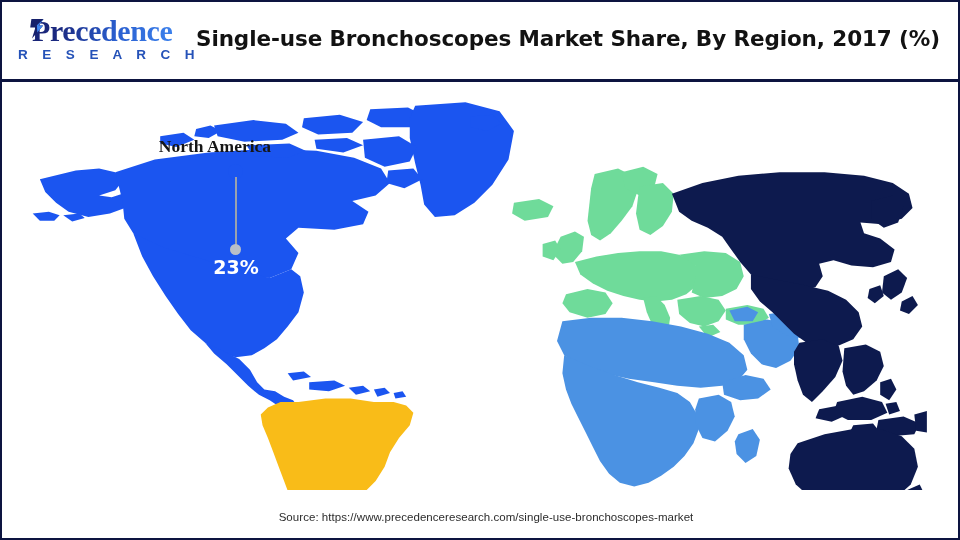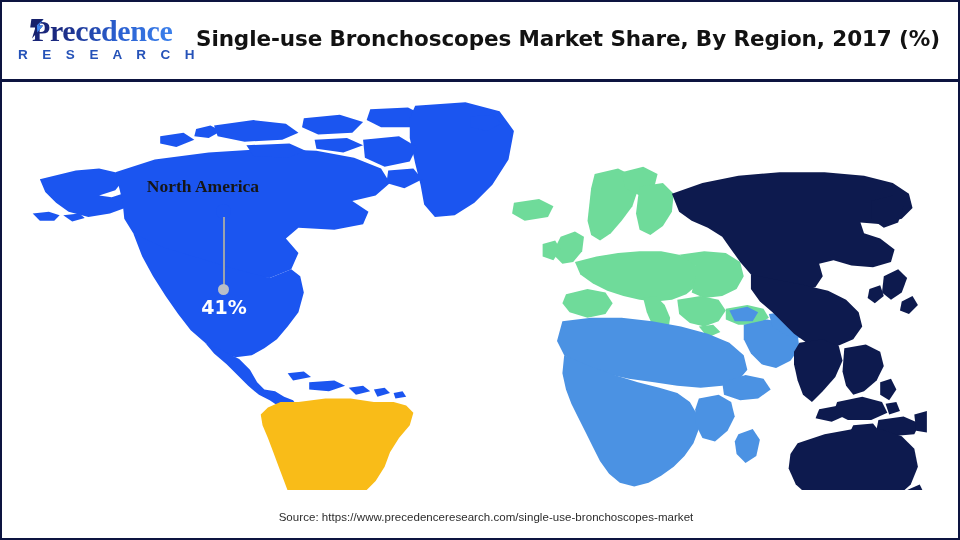--- a/index.html
+++ b/index.html
@@ -109,26 +109,25 @@
     left: 26px;
     top: 8px;
     width: 900px;
     height: 404px;
     display: block;
   }
 
   
   .callout {
     position: absolute;
-    left: 106px;
+    left: 118px;
     top: 58px;
     width: 230px;
     height: 220px;
     pointer-events: none;
-    margin-top: 40px;
   }
   .callout-label {
     position: absolute;
     left: 0;
     top: 0;
     width: 190px;
     text-align: center;
     font-family: "Liberation Serif", serif;
     font-weight: bold;
     font-size: 17.5px;
@@ -371,21 +370,21 @@
         <path fill="#0d1a4e" d="M962,476 L978,468 L986,478 L974,492 L962,488 Z"></path>
       </g>
 
     </svg>
 
     <div class="callout">
       <div class="callout-label">North America</div>
       <div class="pin-head"></div>
       <div class="pin-stem"></div>
       <div class="pin-foot"></div>
-      <div class="pin-value">41%</div>
+      <div class="pin-value">23%</div>
     </div>
 
   </div>
 
   <div class="footer">
     <span class="source-text">Source: https://www.precedenceresearch.com/single-use-bronchoscopes-market</span>
   </div>
 
 </div>
 

